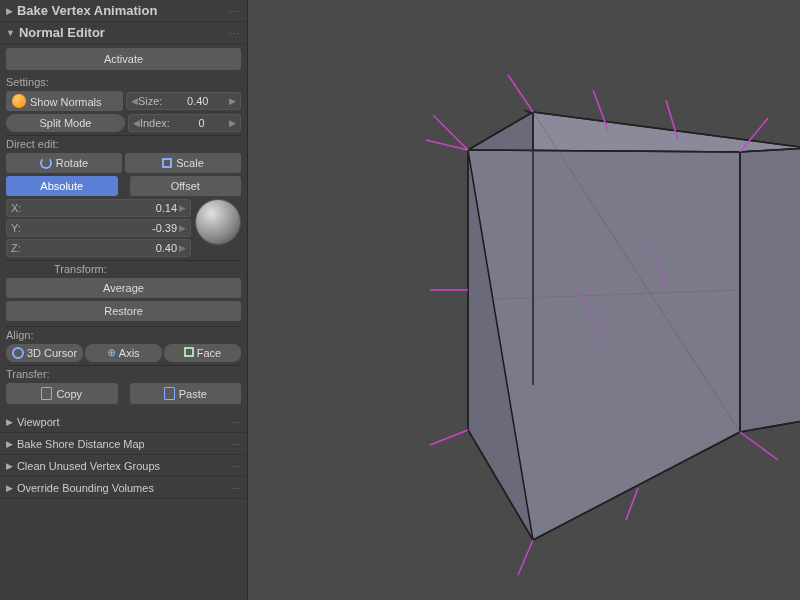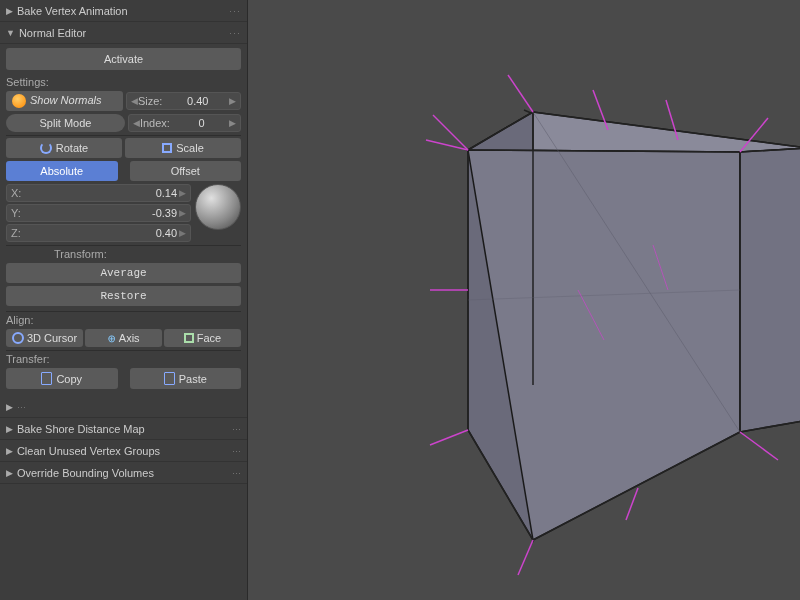--- a/index.html
+++ b/index.html
@@ -42,21 +42,22 @@
       min-height: 22px;
     }
     .section-header .arrow {
       margin-right: 4px;
       color: #aaa;
       font-size: 9px;
     }
     .section-header .label {
       flex: 1;
       color: #ccc;
-      font-size: 11px;
+      font-size: 13px;
+      font-weight: bold;
     }
     .section-header .dots {
       color: #777;
       font-size: 9px;
       letter-spacing: 1px;
     }
 
     
     .activate-btn {
       width: 100%;
@@ -82,31 +83,30 @@
     .row {
       display: flex;
       align-items: center;
       margin-bottom: 3px;
       gap: 3px;
     }
 
     
     .toggle-btn {
       display: flex;
-      align-items: flex-start;
+      align-items: flex-end;
       gap: 4px;
       background: #5a5a5a;
       border: none;
       color: #ddd;
       padding: 3px 6px;
       cursor: pointer;
       border-radius: 3px;
       font-size: 11px;
       flex: 1;
-      font-style: italic;
     }
     .toggle-btn .icon-circle {
       width: 14px;
       height: 14px;
       border-radius: 50%;
       background: radial-gradient(circle at 40% 35%, #ffcc66, #ff8800);
       flex-shrink: 0;
     }
 
     
@@ -256,46 +256,45 @@
       width: 100%;
       background: #5a5a5a;
       border: none;
       color: #ddd;
       padding: 4px 8px;
       cursor: pointer;
       border-radius: 3px;
       font-size: 11px;
       text-align: center;
       margin-bottom: 3px;
-      font-family: Liberation Mono, monospace;
     }
 
     
     .align-label {
       color: #aaa;
       font-size: 11px;
       margin-bottom: 3px;
     }
     .align-row {
       display: flex;
       gap: 2px;
       margin-bottom: 3px;
     }
     .align-btn {
       flex: 1;
       display: flex;
-      align-items: center;
+      align-items: flex-start;
       justify-content: center;
       gap: 3px;
       background: #5a5a5a;
       border: none;
       color: #ddd;
       padding: 3px 4px;
       cursor: pointer;
-      border-radius: 3px;
+      border-radius: 8px;
       font-size: 11px;
     }
     .cursor-icon {
       width: 12px; height: 12px;
       border: 2px solid #88aaff;
       border-radius: 50%;
       flex-shrink: 0;
       position: relative;
     }
     .axis-icon {
@@ -456,20 +455,21 @@
         <span class="arr">◀</span>
         <span class="lbl">Index:</span>
         <span class="val">0</span>
         <span class="arr">▶</span>
       </div>
     </div>
 
     <div class="divider"></div>
 
     
+    <div class="direct-edit-label">Direct edit:</div>
 
     
     <div class="row">
       <button class="rotate-btn">
         <span class="rotate-icon"></span>
         <span>Rotate</span>
       </button>
       <button class="scale-btn">
         <span class="scale-icon"></span>
         <span>Scale</span>
@@ -542,20 +542,21 @@
       <button class="paste-btn">
         <span class="paste-icon-shape"></span>
         <span>Paste</span>
       </button>
     </div>
 
   </div>
 
   <div class="collapsed-section">
     <span class="arrow">▶</span>
+    <span class="label">Viewport</span>
     <span class="dots">···</span>
   </div>
 
   <div class="collapsed-section">
     <span class="arrow">▶</span>
     <span class="label">Bake Shore Distance Map</span>
     <span class="dots">···</span>
   </div>
 
   <div class="collapsed-section">

